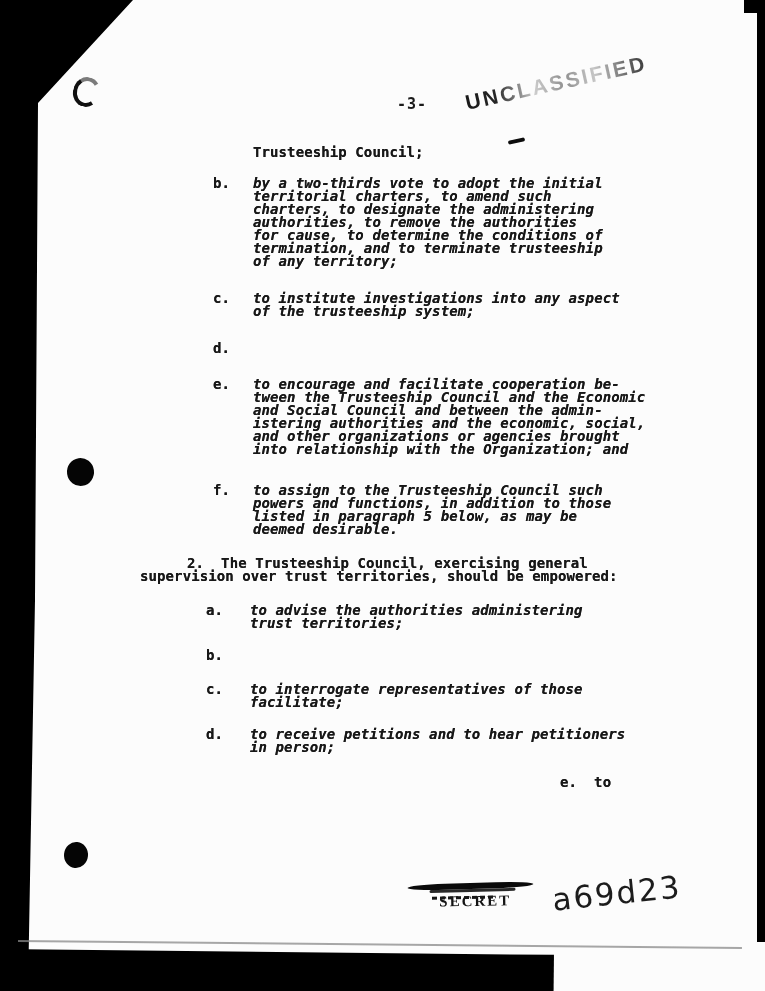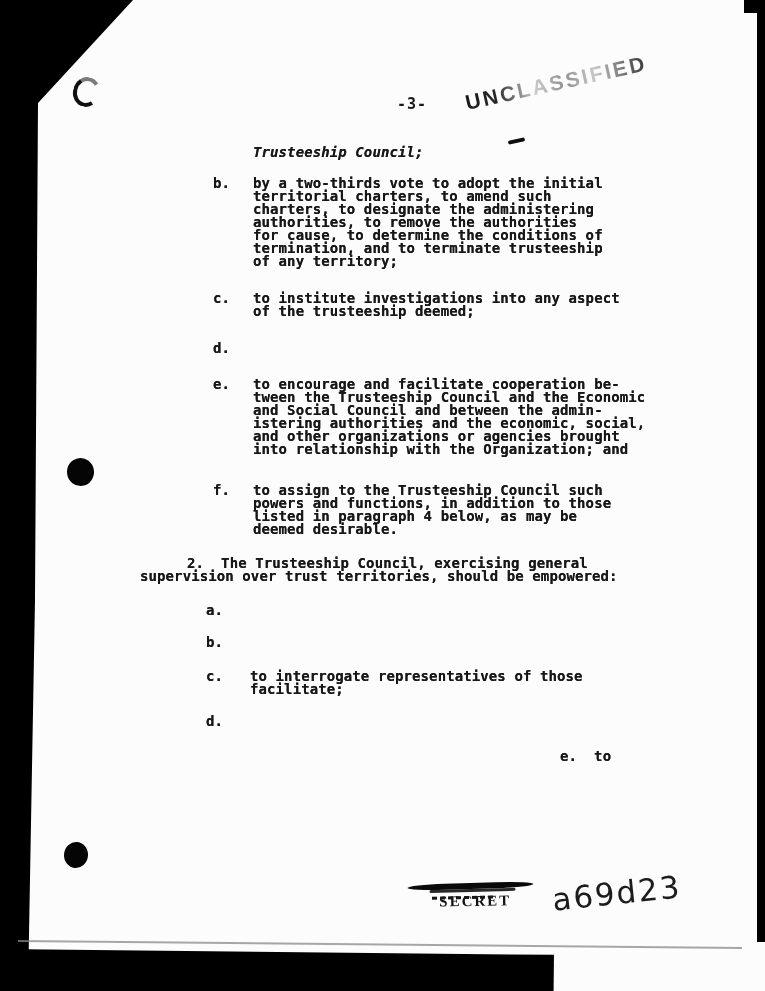--- a/index.html
+++ b/index.html
@@ -51,24 +51,24 @@
     transform:rotate(-12deg);border-radius:2px;
   }
   
   .doc{
     position:absolute;left:140px;top:146px;width:540px;
     color:#171717;
     font:700 14px/13px "DejaVu Sans Mono",monospace;
     letter-spacing:.1px;
     text-shadow:0 0 .5px rgba(10,10,10,.8);
   }
-  .doc .opening{margin:0 0 18px 113px;white-space:pre;font-style:italic;}
+  .doc .opening{margin:0 0 18px 113px;white-space:pre;}
   .doc .item{display:flex;margin:0 0 24px 73px;}
   .doc .item .ltr{flex:none;width:40px;white-space:pre;}
-  .doc .item .txt{white-space:pre;}
+  .doc .item .txt{white-space:pre;font-style:italic;}
   .doc .item.l2{margin-left:66px;}
   .doc .item.l2 .ltr{width:44px;}
   .doc .item.mb23{margin-bottom:23px;}
   .doc .item.mb28{margin-bottom:28px;}
   .doc .item.mb21{margin-bottom:21px;}
   .doc .item.mb19{margin-bottom:19px;}
   .doc .item.mb22{margin-bottom:22px;}
   .doc .para2{margin:4px 0 21px 0;white-space:pre;text-indent:47px;}
   .doc .catchword{margin:0 0 16px 420px;white-space:pre;}
   
@@ -123,58 +123,62 @@
 territorial charters, to amend such
 charters, to designate the administering
 authorities, to remove the authorities
 for cause, to determine the conditions of
 termination, and to terminate trusteeship
 of any territory;</span>
   </div>
   <div class="item">
     <span class="ltr">c.</span>
     <span class="txt">to institute investigations into any aspect
-of the trusteeship deemed;</span>
+of the trusteeship system;</span>
   </div>
   <div class="item mb23">
     <span class="ltr">d.</span>
   </div>
   <div class="item mb28">
     <span class="ltr">e.</span>
     <span class="txt">to encourage and facilitate cooperation be-
 tween the Trusteeship Council and the Economic
 and Social Council and between the admin-
 istering authorities and the economic, social,
 and other organizations or agencies brought
 into relationship with the Organization; and</span>
   </div>
   <div class="item mb21">
     <span class="ltr">f.</span>
     <span class="txt">to assign to the Trusteeship Council such
 powers and functions, in addition to those
-listed in paragraph 4 below, as may be
+listed in paragraph 5 below, as may be
 deemed desirable.</span>
   </div>
 
   <p class="para2">2.  The Trusteeship Council, exercising general
 supervision over trust territories, should be empowered:</p>
 
   <div class="item l2 mb19">
     <span class="ltr">a.</span>
+    <span class="txt">to advise the authorities administering
+trust territories;</span>
   </div>
   <div class="item l2 mb21">
     <span class="ltr">b.</span>
   </div>
   <div class="item l2 mb19">
     <span class="ltr">c.</span>
     <span class="txt">to interrogate representatives of those
 facilitate;</span>
   </div>
   <div class="item l2 mb22">
     <span class="ltr">d.</span>
+    <span class="txt">to receive petitions and to hear petitioners
+in person;</span>
   </div>
 
   <p class="catchword">e.  to</p>
 </div>
 
 <div class="stamp-secret">
   <span>SECRET</span>
   <span class="bar"></span>
   <span class="bar2"></span>
   <span class="dashes"></span>

